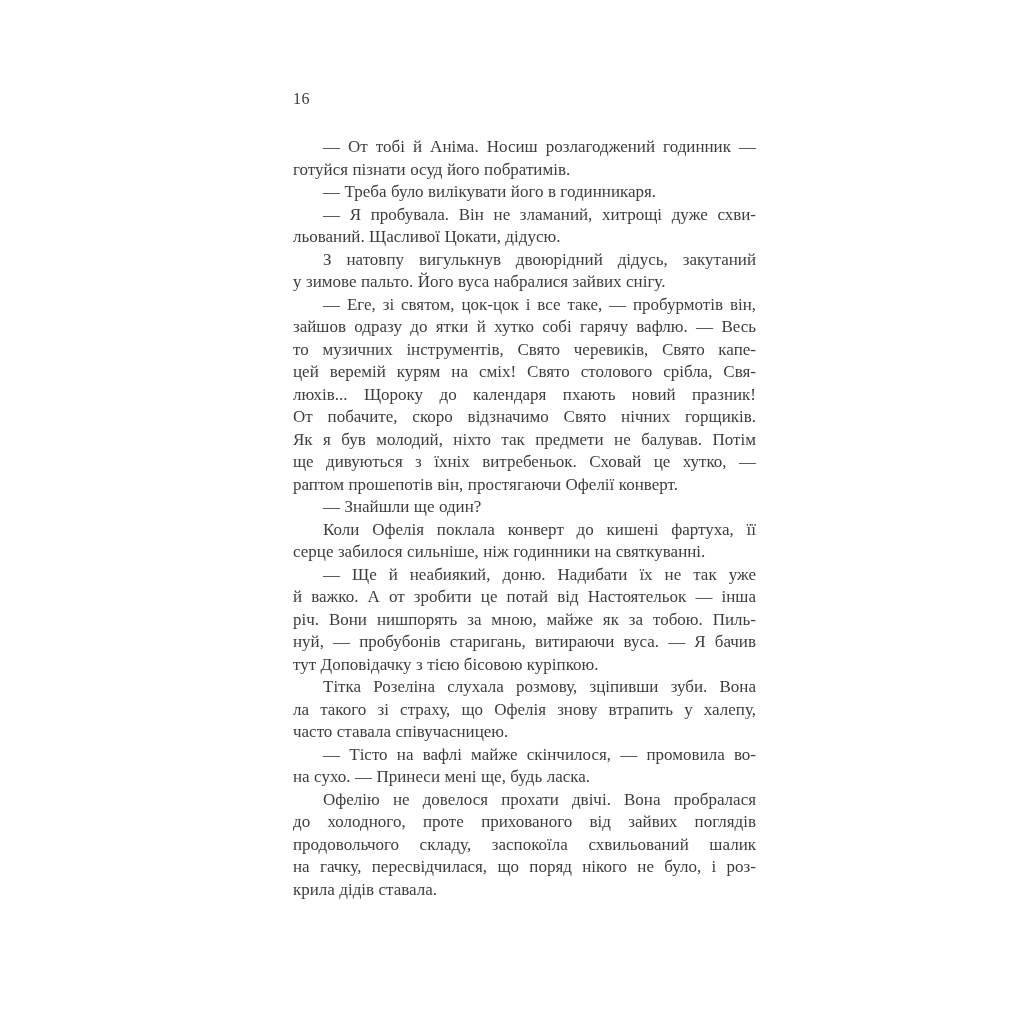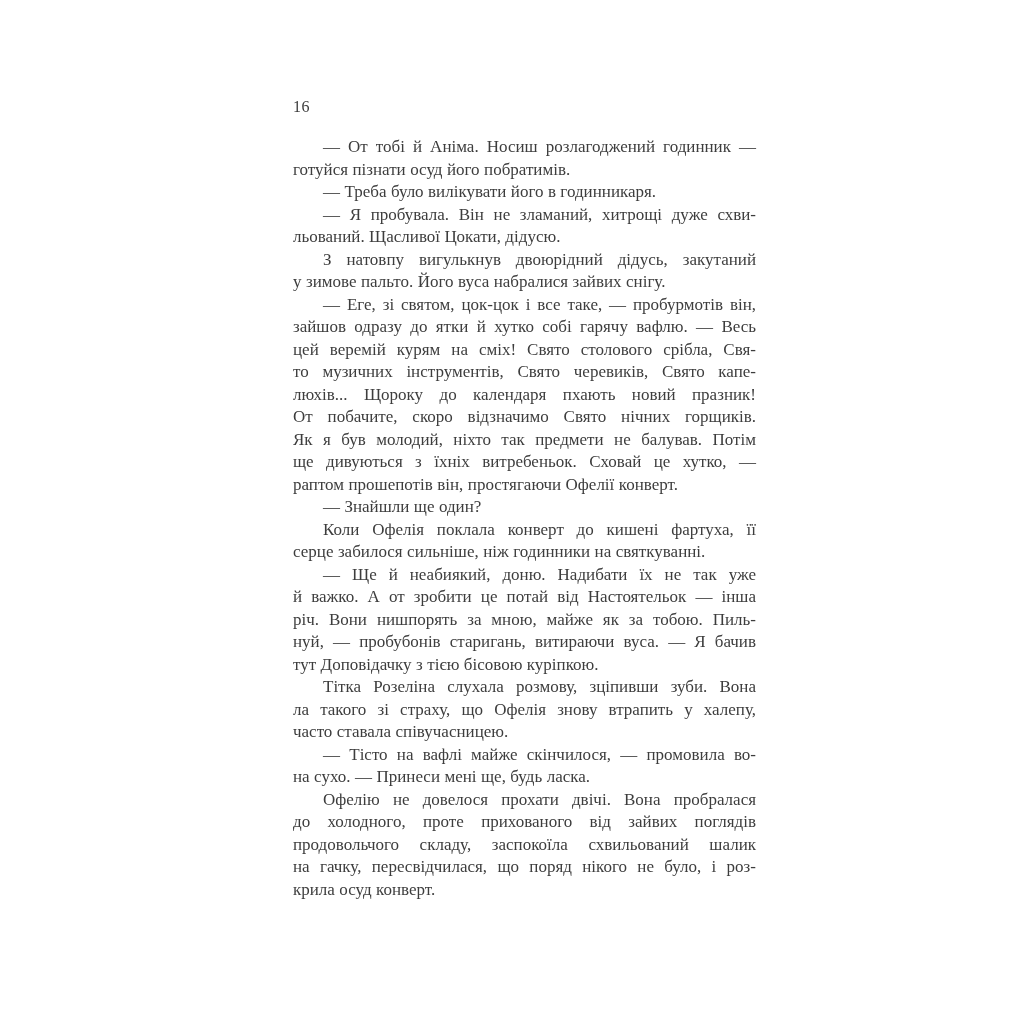--- a/index.html
+++ b/index.html
@@ -12,21 +12,21 @@
     width: 1024px;
     height: 1024px;
     background: #ffffff;
     font-family: "Liberation Serif", "DejaVu Serif", serif;
     color: #3d3d3d;
     overflow: hidden;
   }
   .page-number {
     position: absolute;
     left: 293px;
-    top: 98px;
+    top: 90px;
     font-size: 16px;
     letter-spacing: 0.5px;
     color: #3d3d3d;
   }
   .text-block {
     position: absolute;
     left: 293px;
     top: 136px;
     width: 463px;
     font-size: 17px;
@@ -64,22 +64,22 @@
         <div class="line first just">— Я пробувала. Він не зламаний, хитрощі дуже схви-</div>
         <div class="line">льований. Щасливої Цокати, дідусю.</div>
       </div>
       <div class="para">
         <div class="line first just">З натовпу вигулькнув двоюрідний дідусь, закутаний</div>
         <div class="line">у зимове пальто. Його вуса набралися зайвих снігу.</div>
       </div>
       <div class="para">
         <div class="line first just">— Еге, зі святом, цок-цок і все таке, — пробурмотів він,</div>
         <div class="line just">зайшов одразу до ятки й хутко собі гарячу вафлю. — Весь</div>
+        <div class="line just">то музичних інструментів, Свято черевиків, Свято капе-</div>
         <div class="line just">цей веремій курям на сміх! Свято столового срібла, Свя-</div>
-        <div class="line just">то музичних інструментів, Свято черевиків, Свято капе-</div>
         <div class="line just">люхів... Щороку до календаря пхають новий празник!</div>
         <div class="line just">От побачите, скоро відзначимо Свято нічних горщиків.</div>
         <div class="line just">Як я був молодий, ніхто так предмети не балував. Потім</div>
         <div class="line just">ще дивуються з їхніх витребеньок. Сховай це хутко, —</div>
         <div class="line">раптом прошепотів він, простягаючи Офелії конверт.</div>
       </div>
       <div class="para">
         <div class="line first">— Знайшли ще один?</div>
       </div>
       <div class="para">
@@ -100,16 +100,16 @@
       </div>
       <div class="para">
         <div class="line first just">— Тісто на вафлі майже скінчилося, — промовила во-</div>
         <div class="line">на сухо. — Принеси мені ще, будь ласка.</div>
       </div>
       <div class="para">
         <div class="line first just">Офелію не довелося прохати двічі. Вона пробралася</div>
         <div class="line just">до холодного, проте прихованого від зайвих поглядів</div>
         <div class="line just">продовольчого складу, заспокоїла схвильований шалик</div>
         <div class="line just">на гачку, пересвідчилася, що поряд нікого не було, і роз-</div>
-        <div class="line">крила осуд конверт.</div>
+        <div class="line">крила дідів ставала.</div>
       </div>
     </div>
 </div>
 
 </body></html>

